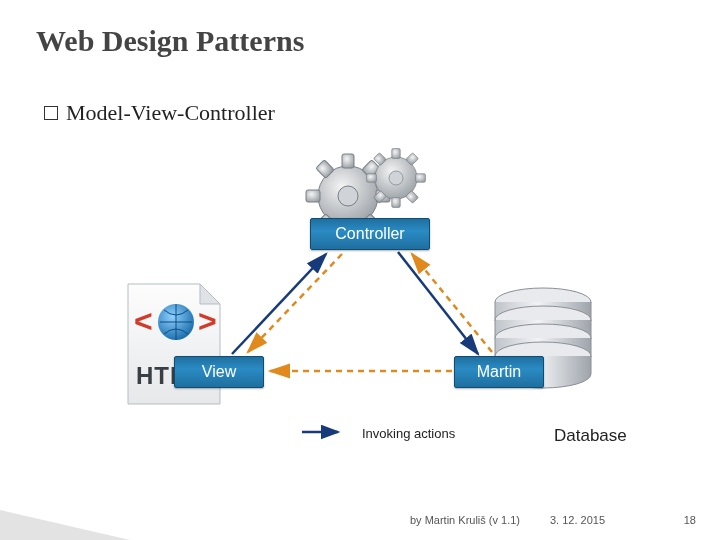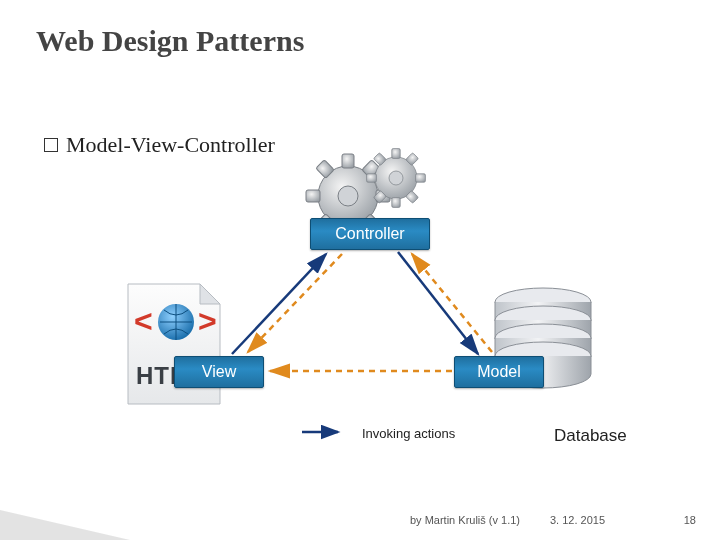--- a/index.html
+++ b/index.html
@@ -1,19 +1,19 @@
 <!DOCTYPE html>
 <html><head>
 <meta charset="utf-8">
 <style>
   * { margin: 0; padding: 0; box-sizing: border-box; }
   html, body { width: 720px; height: 540px; font-family: "Segoe UI", Arial, sans-serif; background: #fff; overflow: hidden; position: relative; }
   .slide { width: 720px; height: 540px; position: relative; }
   .title { position: absolute; top: 24px; left: 36px; font-size: 30px; font-weight: 700; color: #444; font-family: Georgia, "Times New Roman", serif; }
-  .bullet-row { position: absolute; top: 100px; left: 44px; display: flex; align-items: center; gap: 8px; margin-top: 32px; }
+  .bullet-row { position: absolute; top: 100px; left: 44px; display: flex; align-items: center; gap: 8px; }
   .bullet-box { width: 14px; height: 14px; border: 1px solid #333; display: inline-block; }
   .subtitle { font-size: 22px; color: #222; font-family: Georgia, "Times New Roman", serif; }
   .diagram { position: absolute; top: 130px; left: 0; width: 720px; height: 320px; }
   .node { position: absolute; padding: 6px 20px; border-radius: 2px; background: linear-gradient(#1f6f9f, #2a8bc4 40%, #1f6f9f); color: #fff; font-size: 16px; border: 1px solid #0e4e74; box-shadow: 0 1px 2px rgba(0,0,0,.3); text-align: center; }
   .node.controller { left: 310px; top: 88px; width: 120px; }
   .node.view { left: 174px; top: 226px; width: 90px; }
   .node.model { left: 454px; top: 226px; width: 90px; }
   .db-label { position: absolute; left: 542px; top: 296px; font-size: 17px; color: #222; margin-left: 12px; }
   .legend { position: absolute; left: 300px; top: 296px; font-size: 13px; color: #222; }
   .legend-row { display: flex; align-items: flex-start; gap: 20px; margin-bottom: 8px; }
@@ -134,21 +134,21 @@
 
       <line x1="342" y1="124" x2="248" y2="222" stroke="#e08a1e" stroke-width="2.5" stroke-dasharray="6 5" marker-end="url(#ah-orange)"></line>
 
       <line x1="492" y1="222" x2="412" y2="124" stroke="#e08a1e" stroke-width="2.5" stroke-dasharray="6 5" marker-end="url(#ah-orange)"></line>
 
       <line x1="452" y1="241" x2="270" y2="241" stroke="#e08a1e" stroke-width="2.5" stroke-dasharray="6 5" marker-end="url(#ah-orange)"></line>
     </svg>
 
     <div class="node controller">Controller</div>
     <div class="node view">View</div>
-    <div class="node model">Model</div>
+    <div class="node model">Martin</div>
 
     <div class="db-label">Database</div>
 
     <div class="legend">
       <div class="legend-row">
         <svg class="legend-arrow" viewBox="0 0 42 12">
           <defs>
               <marker id="la1" markerWidth="8" markerHeight="8" refX="7" refY="3" orient="auto">
                 <path d="M0,0 L8,3 L0,6 z" fill="#173a7a"></path>
               </marker>

